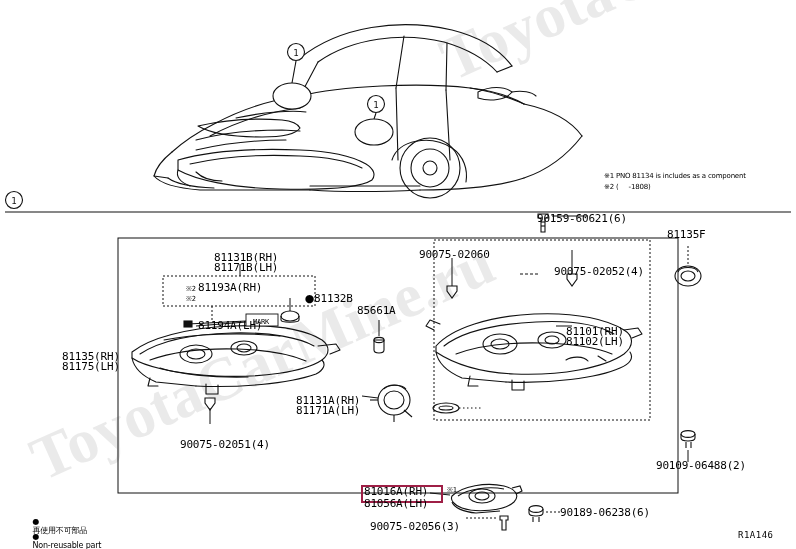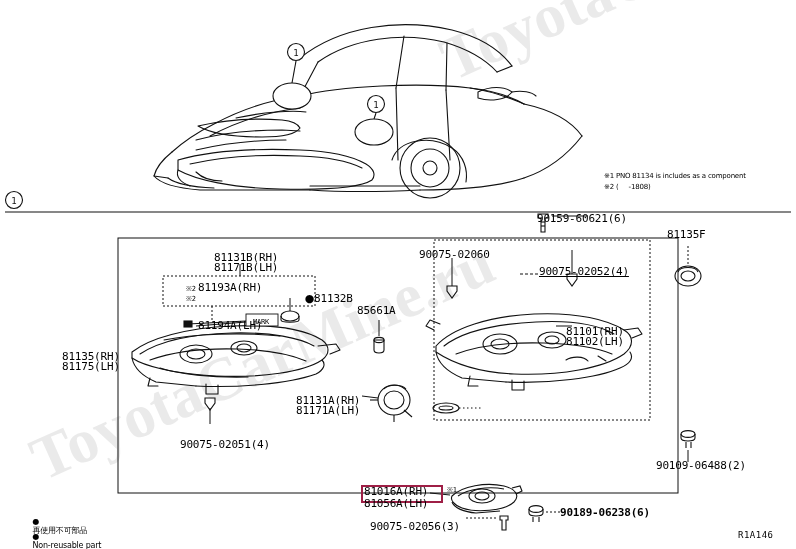--- a/index.html
+++ b/index.html
@@ -303,24 +303,24 @@
   <div class="lbl" style="left:296px;top:406px;">81171A(LH)</div>
 
   <div class="lbl" style="left:566px;top:327px;">81101(RH)</div>
   <div class="lbl" style="left:566px;top:337px;">81102(LH)</div>
 
   <div class="lbl" style="left:632px;top:230px;margin-left:35px;">81135F</div>
 
 
   <div class="lbl" style="left:537px;top:214px;">90159-60621(6)</div>
   <div class="lbl" style="left:419px;top:250px;">90075-02060</div>
-  <div class="lbl" style="left:539px;top:267px;text-decoration:underline;">90075-02052(4)</div>
+  <div class="lbl" style="left:554px;top:267px;">90075-02052(4)</div>
   <div class="lbl" style="left:180px;top:440px;">90075-02051(4)</div>
   <div class="lbl" style="left:370px;top:522px;">90075-02056(3)</div>
-  <div class="lbl" style="left:560px;top:508px;font-weight:bold;">90189-06238(6)</div>
+  <div class="lbl" style="left:560px;top:508px;">90189-06238(6)</div>
   <div class="lbl" style="left:656px;top:461px;">90109-06488(2)</div>
 
   <div class="hl" style="left:361px;top:485px;width:78px;height:14px;"></div>
   <div class="lbl" style="left:364px;top:487px;">81016A(RH)</div>
   <div class="lbl" style="left:364px;top:499px;">81056A(LH)</div>
   <div class="lbl tiny" style="left:447px;top:486px;">※1</div>
 
   <div class="lbl sm" style="left:14px;top:508px;">
     <span class="bullet">●</span>
     <span class="jp">再使用不可部品</span>

